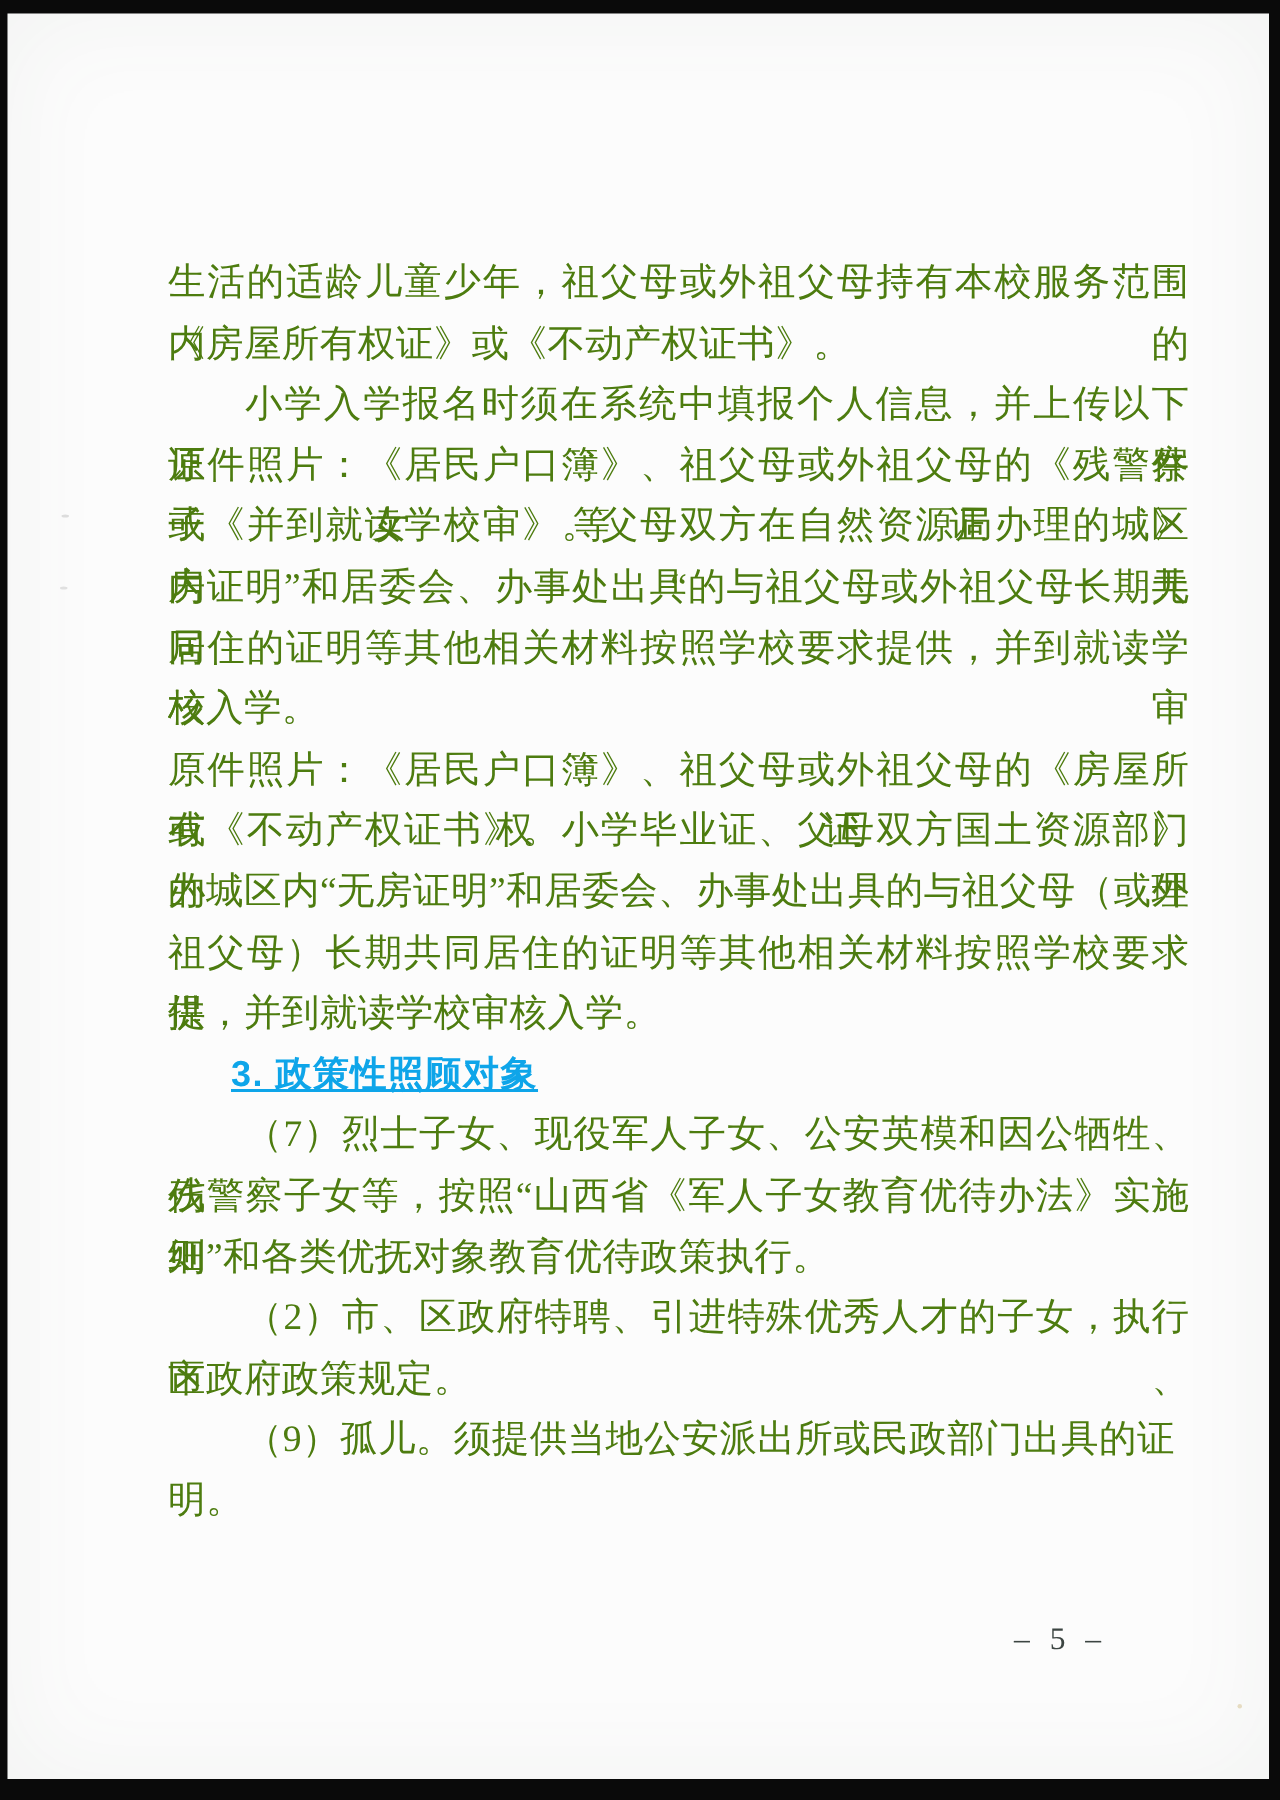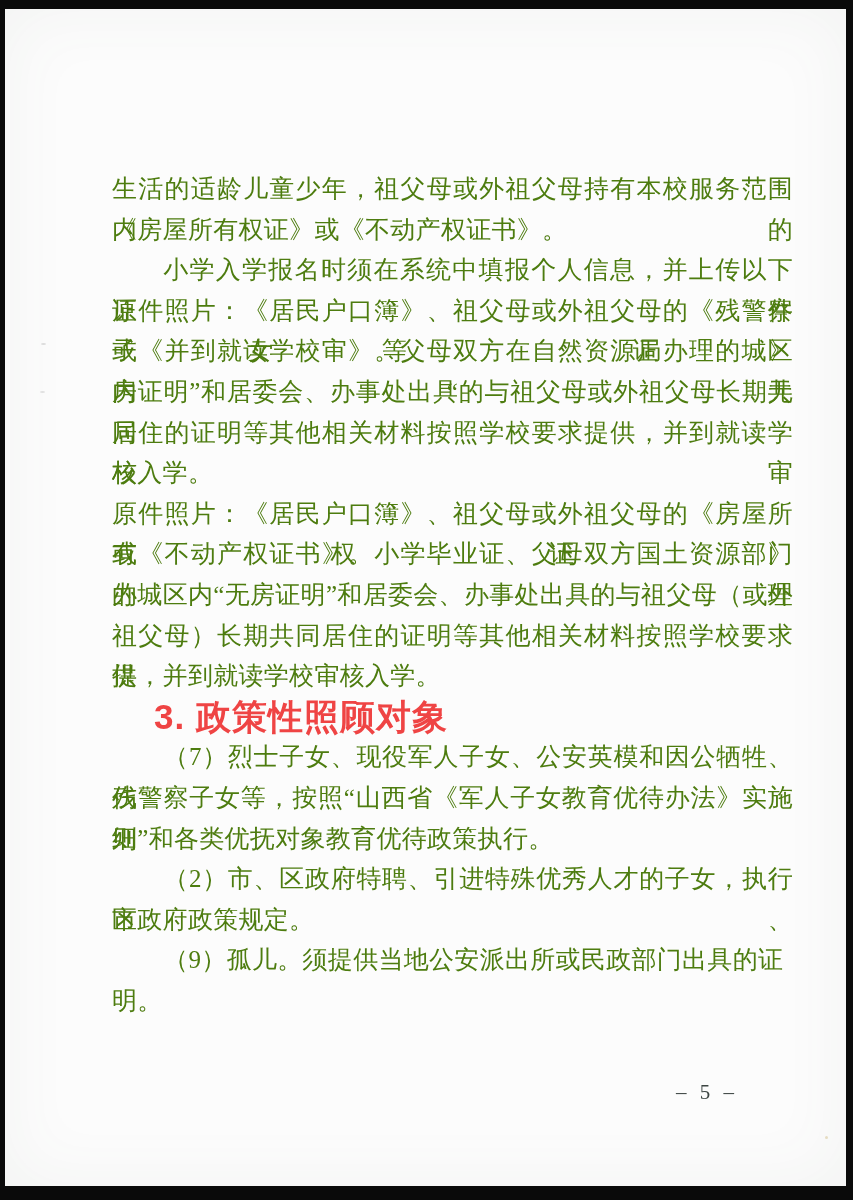--- a/index.html
+++ b/index.html
@@ -44,24 +44,25 @@
     text-align-last: justify;
   }
   
   .i {
     text-indent: 2.05em;
   }
   
   .h {
     font-family: "Liberation Sans", "DejaVu Sans", sans-serif;
     font-weight: 700;
-    font-size: 35px;
-    color: #ef4444;
+    font-size: 24px;
+    color: #0ea5e9;
     margin-left: 42px;
     letter-spacing: 1px;
+    text-decoration: underline;
   }
   .pagenum {
     position: absolute;
     left: 676px;
     top: 1078px;
     font-size: 21px;
     letter-spacing: 4px;
     color: #3c4542;
     line-height: 28px;
   }

